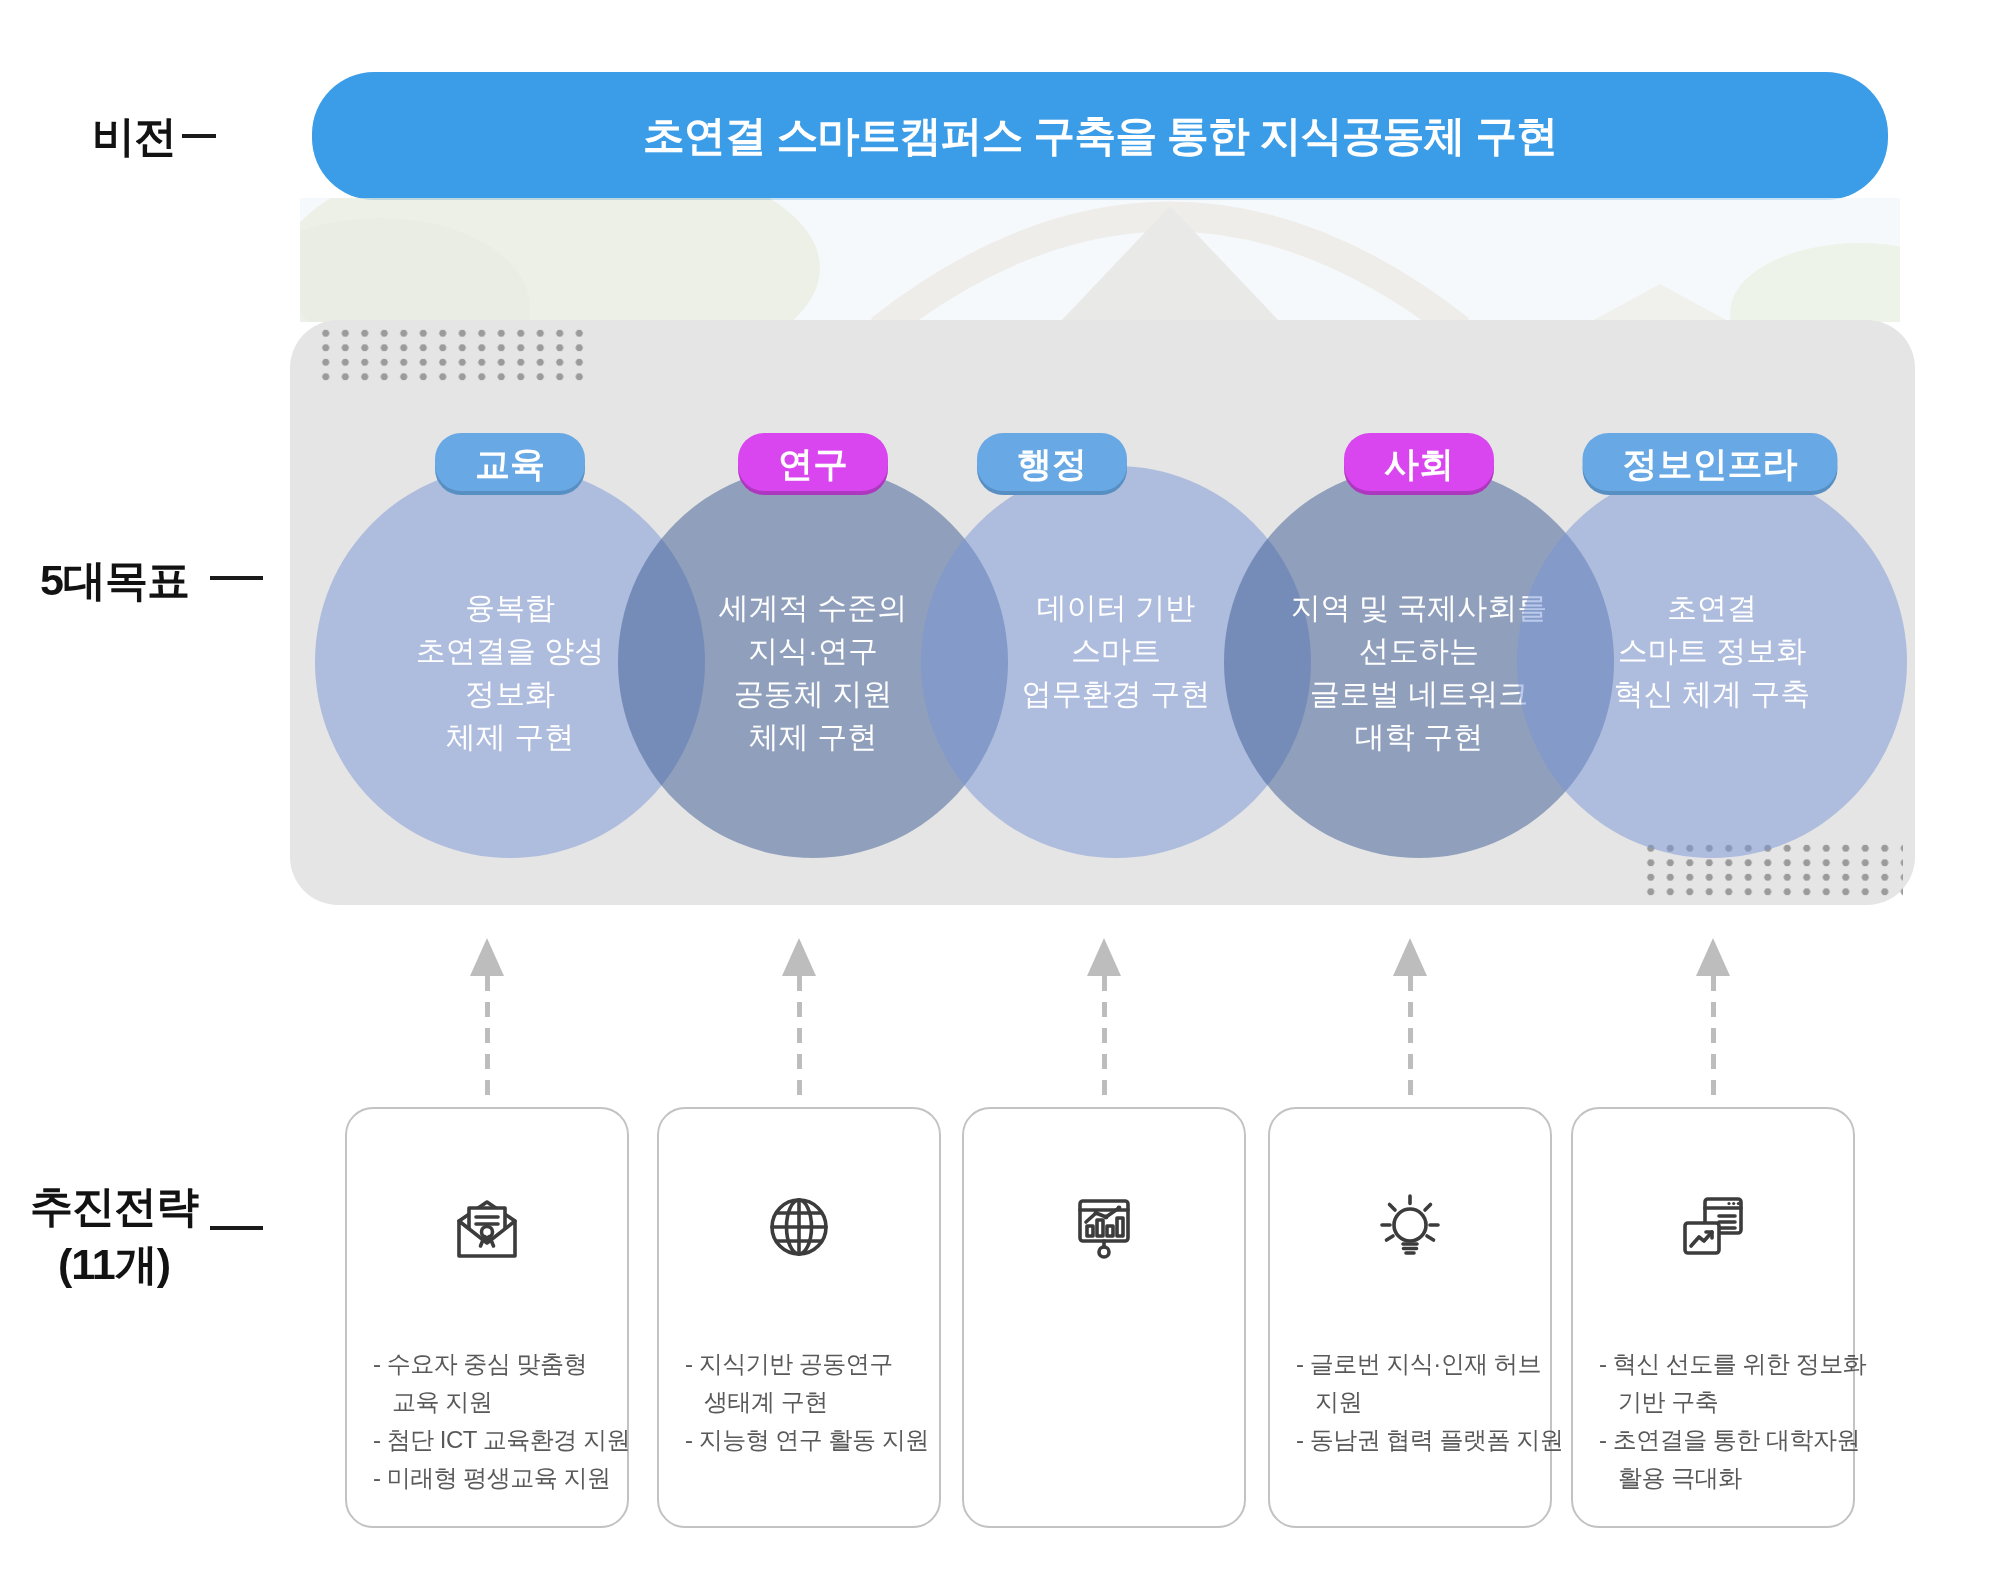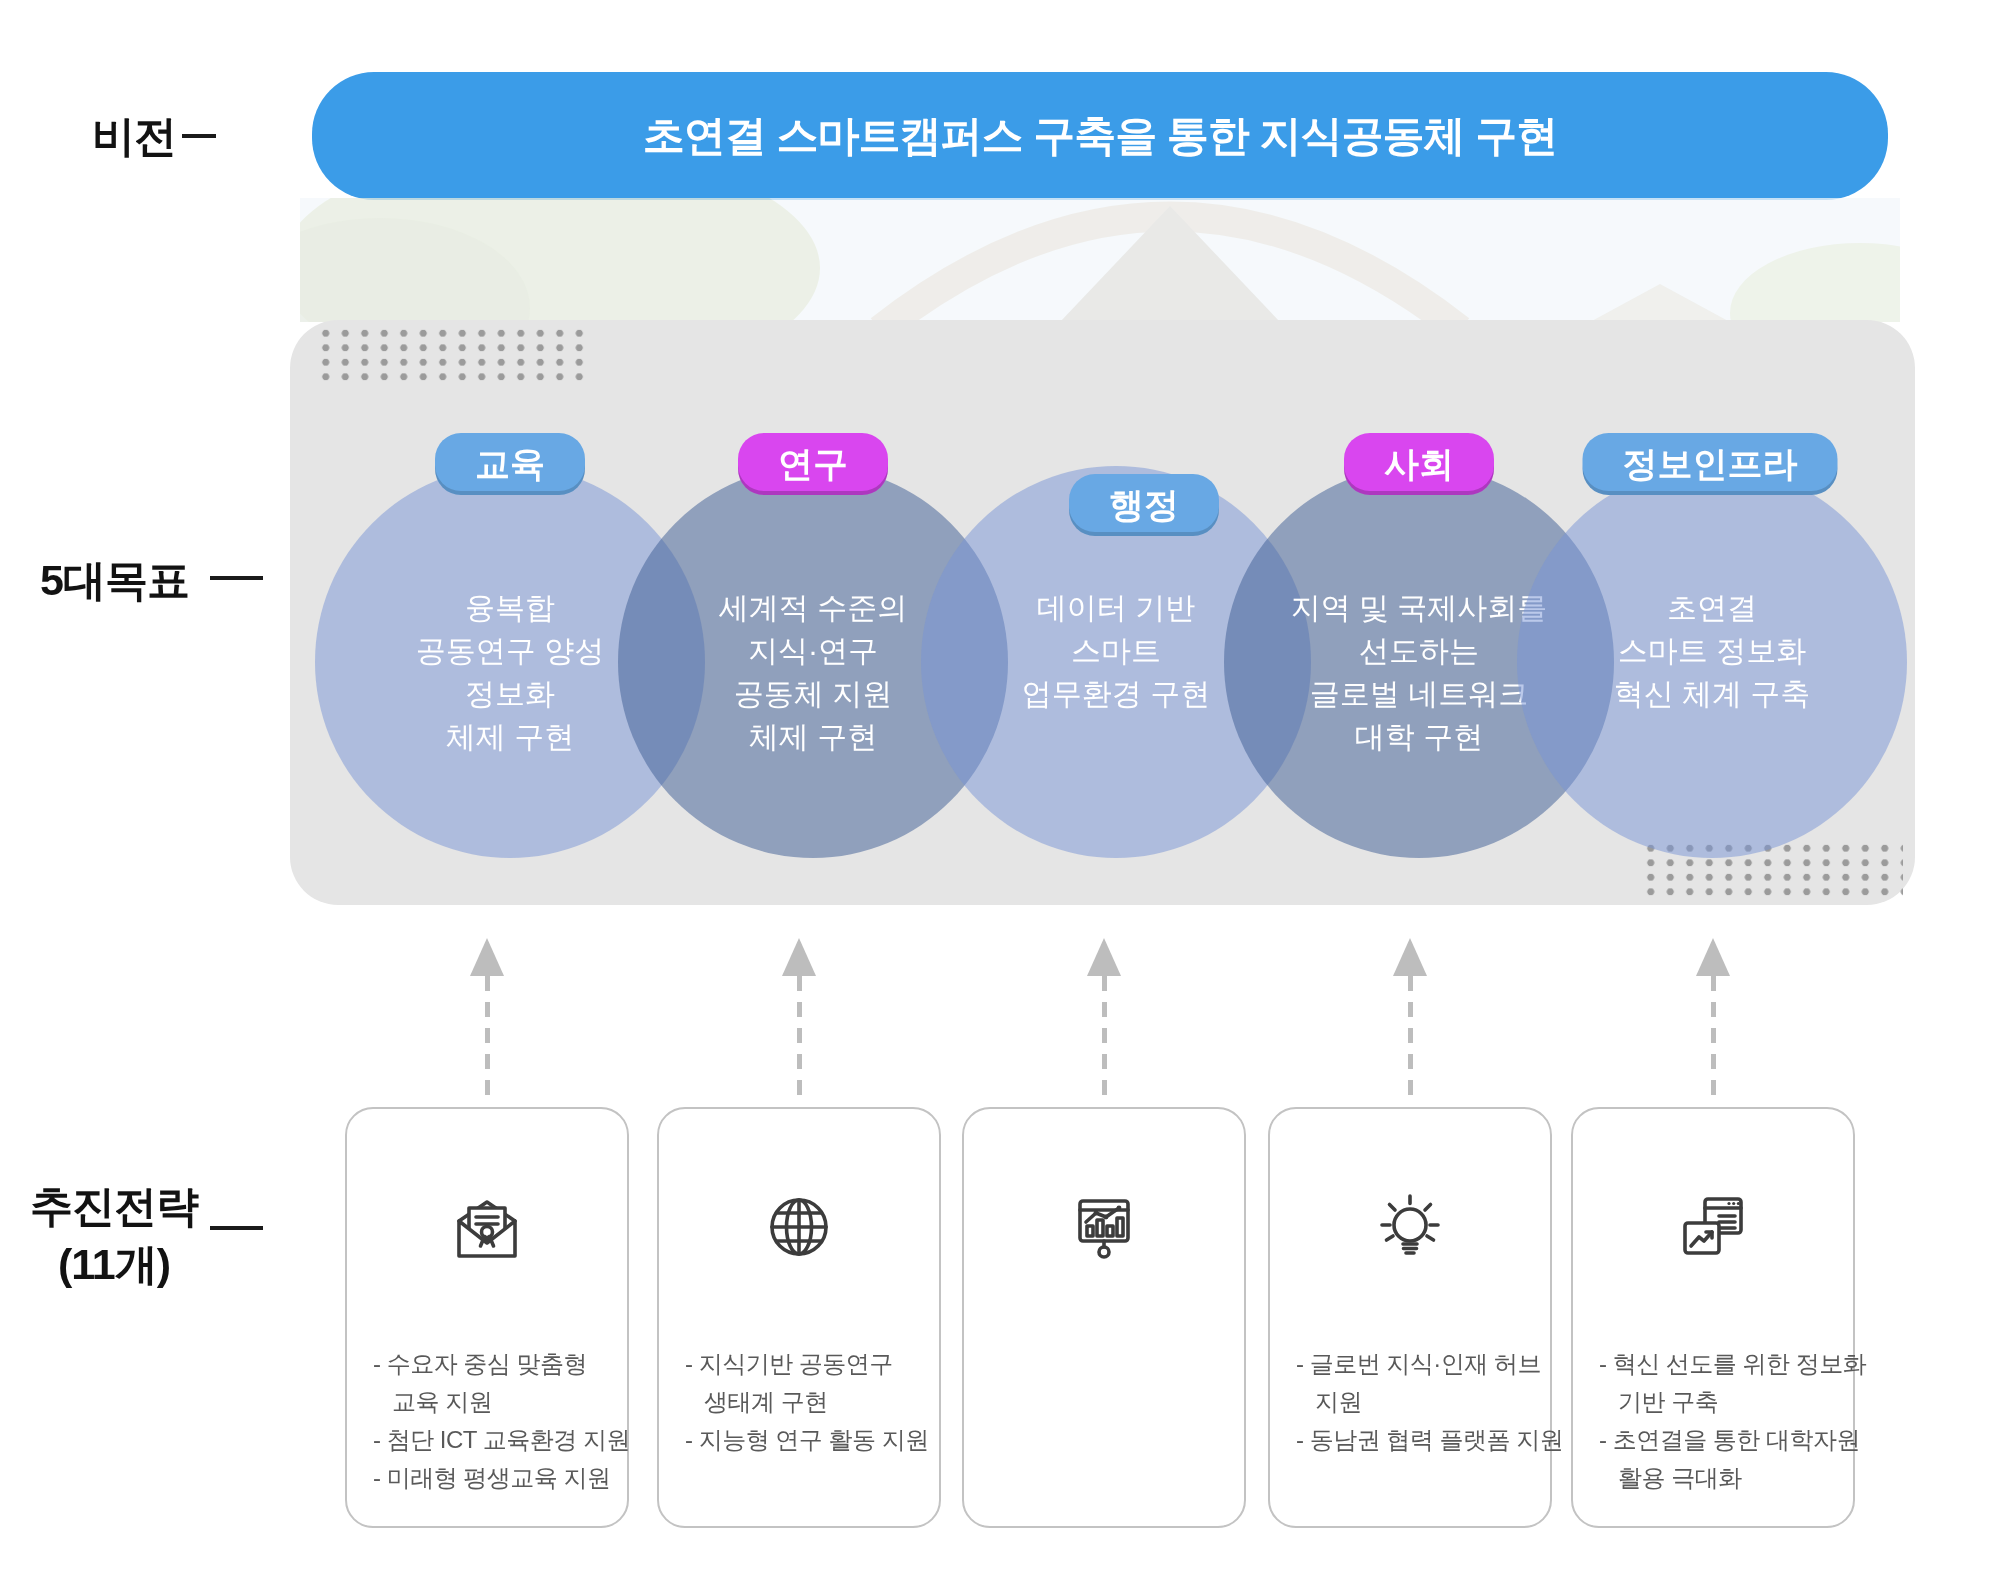--- a/index.html
+++ b/index.html
@@ -88,21 +88,21 @@
     <div class="dots dots-tl"></div>
     <div class="dots dots-br"></div>
   </div>
 
   <div class="side-label" style="left:40px;top:552px;">5대목표</div>
   <div class="dash" style="left:210px;top:576px;width:53px;"></div>
 
   <div class="circle light" style="left:315px;">
     <div class="circle-text">
       <div>융복합</div>
-      <div>공동연구 양성</div>
+      <div>초연결을 양성</div>
       <div>정보화</div>
       <div>체제 구현</div>
     </div>
   </div>
   <div class="circle dark" style="left:618px;">
     <div class="circle-text">
       <div>세계적 수준의</div>
       <div>지식·연구</div>
       <div>공동체 지원</div>
       <div>체제 구현</div>
@@ -126,21 +126,21 @@
   <div class="circle light" style="left:1517px;">
     <div class="circle-text">
       <div>초연결</div>
       <div>스마트 정보화</div>
       <div>혁신 체계 구축</div>
     </div>
   </div>
 
   <div class="pill light" style="left:510px;">교육</div>
   <div class="pill dark" style="left:813px;">연구</div>
-  <div class="pill light" style="left:1144px;margin-top:41px;">행정</div>
+  <div class="pill light" style="left:1052px;">행정</div>
   <div class="pill dark" style="left:1419px;">사회</div>
   <div class="pill light" style="left:1710px;">정보인프라</div>
 
   <div class="arrow" style="left:487px;">
       <div class="arrow-head"></div>
       <div class="arrow-line"></div>
     </div>
   <div class="arrow" style="left:799px;">
       <div class="arrow-head"></div>
       <div class="arrow-line"></div>

